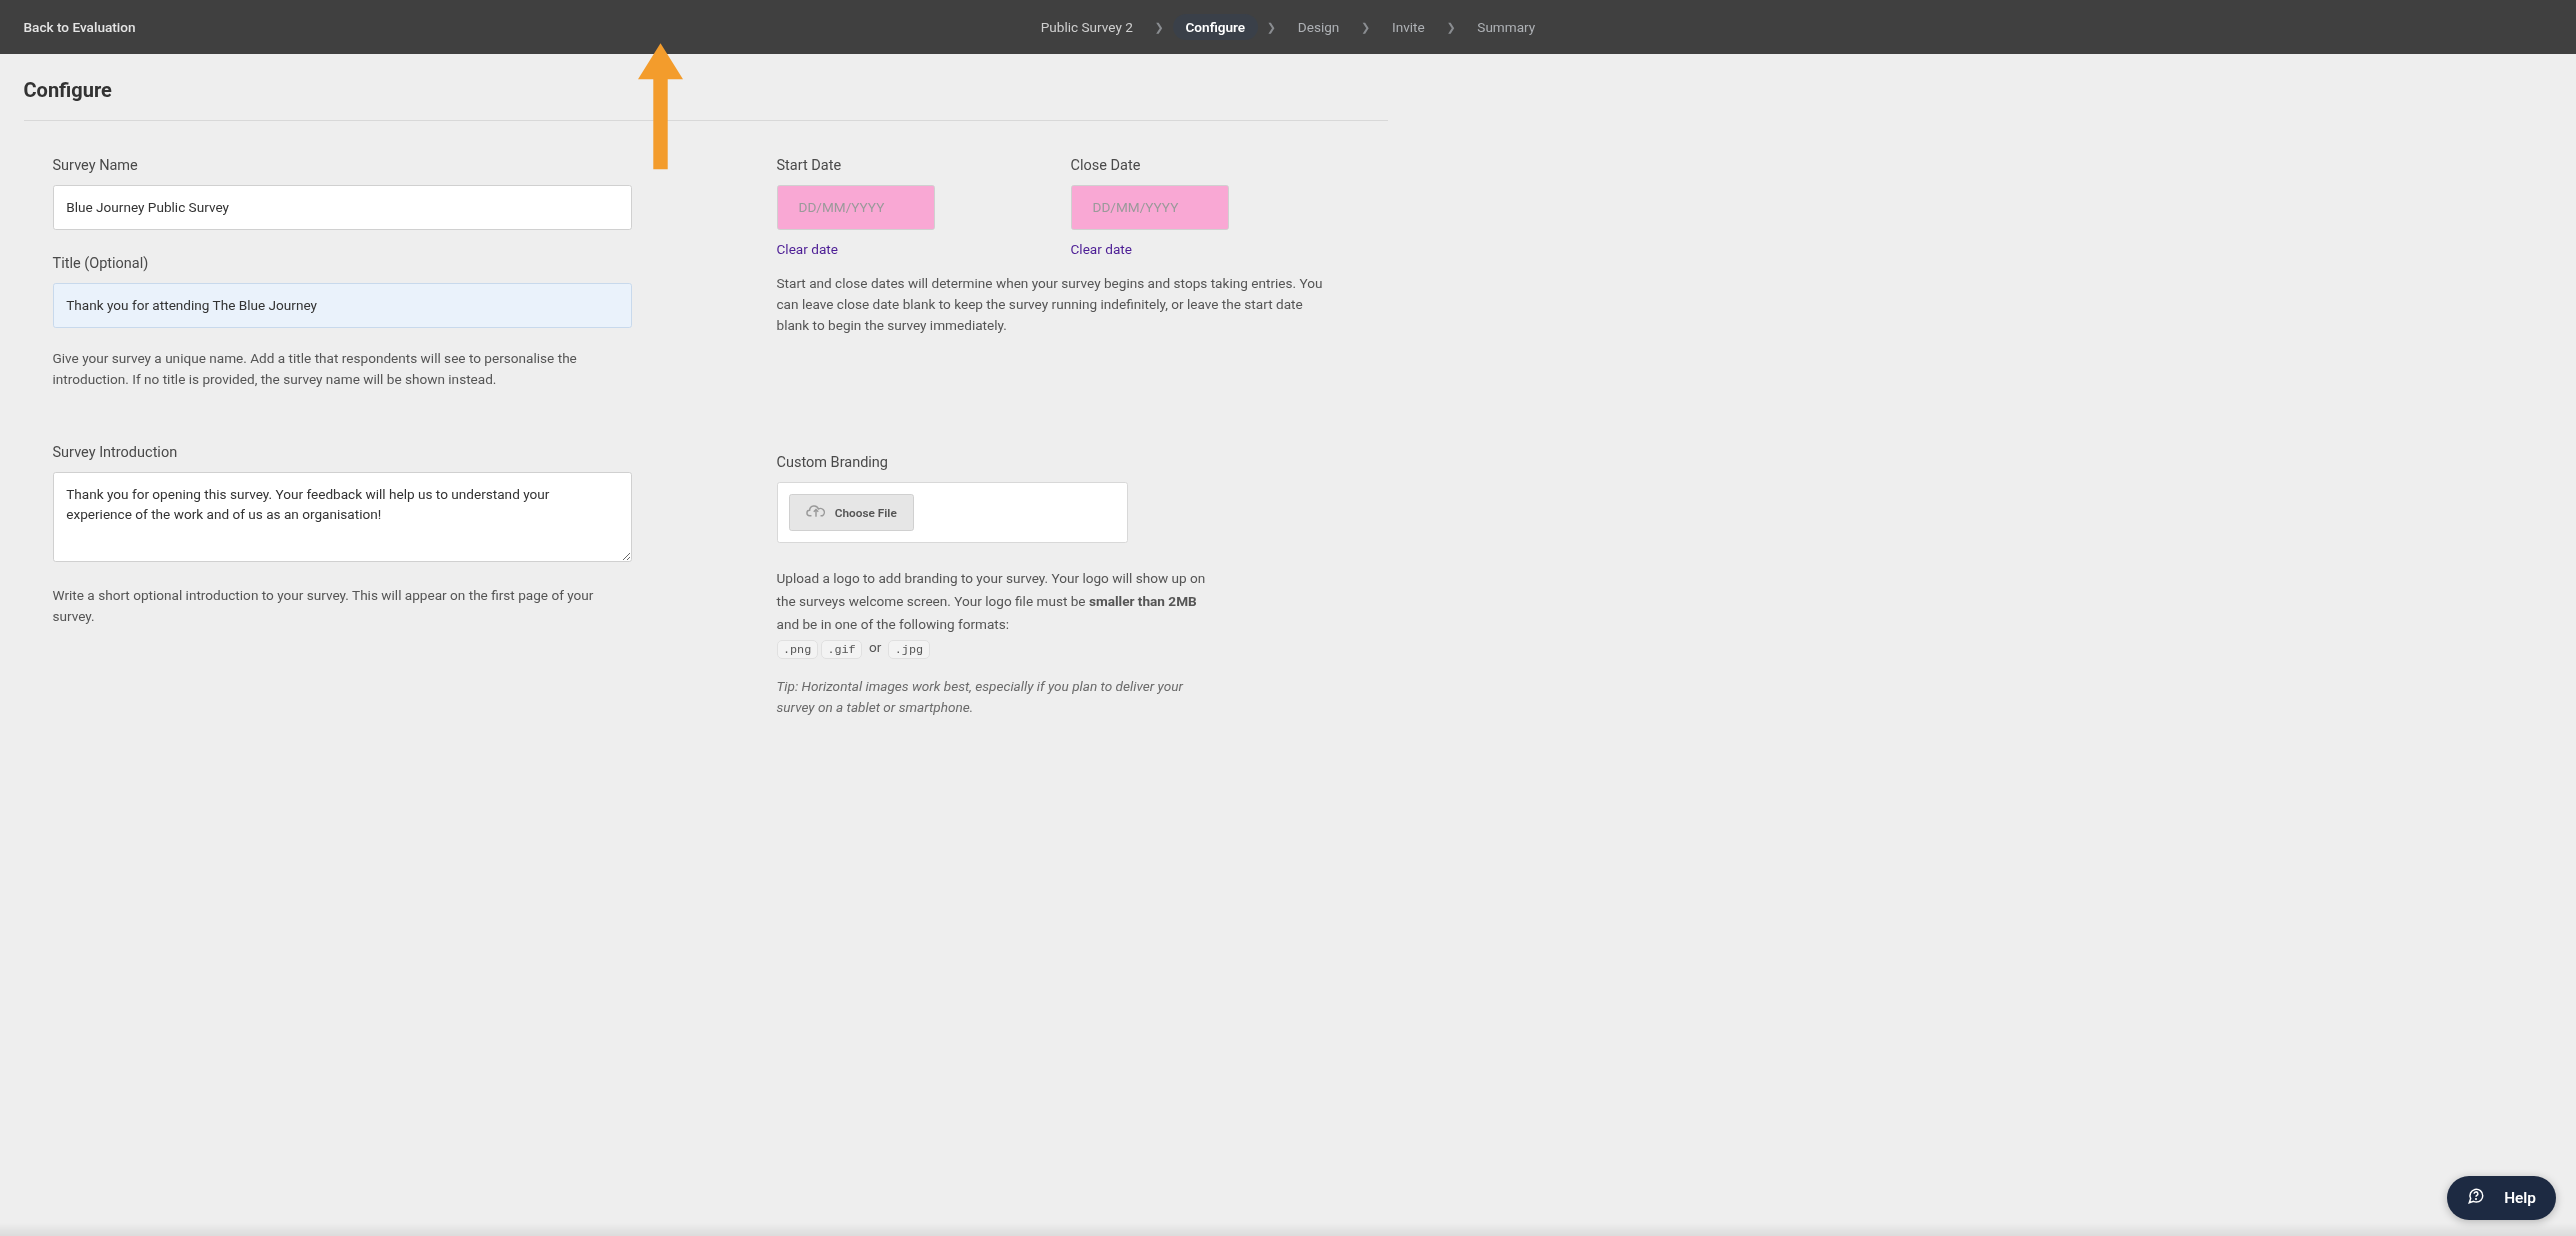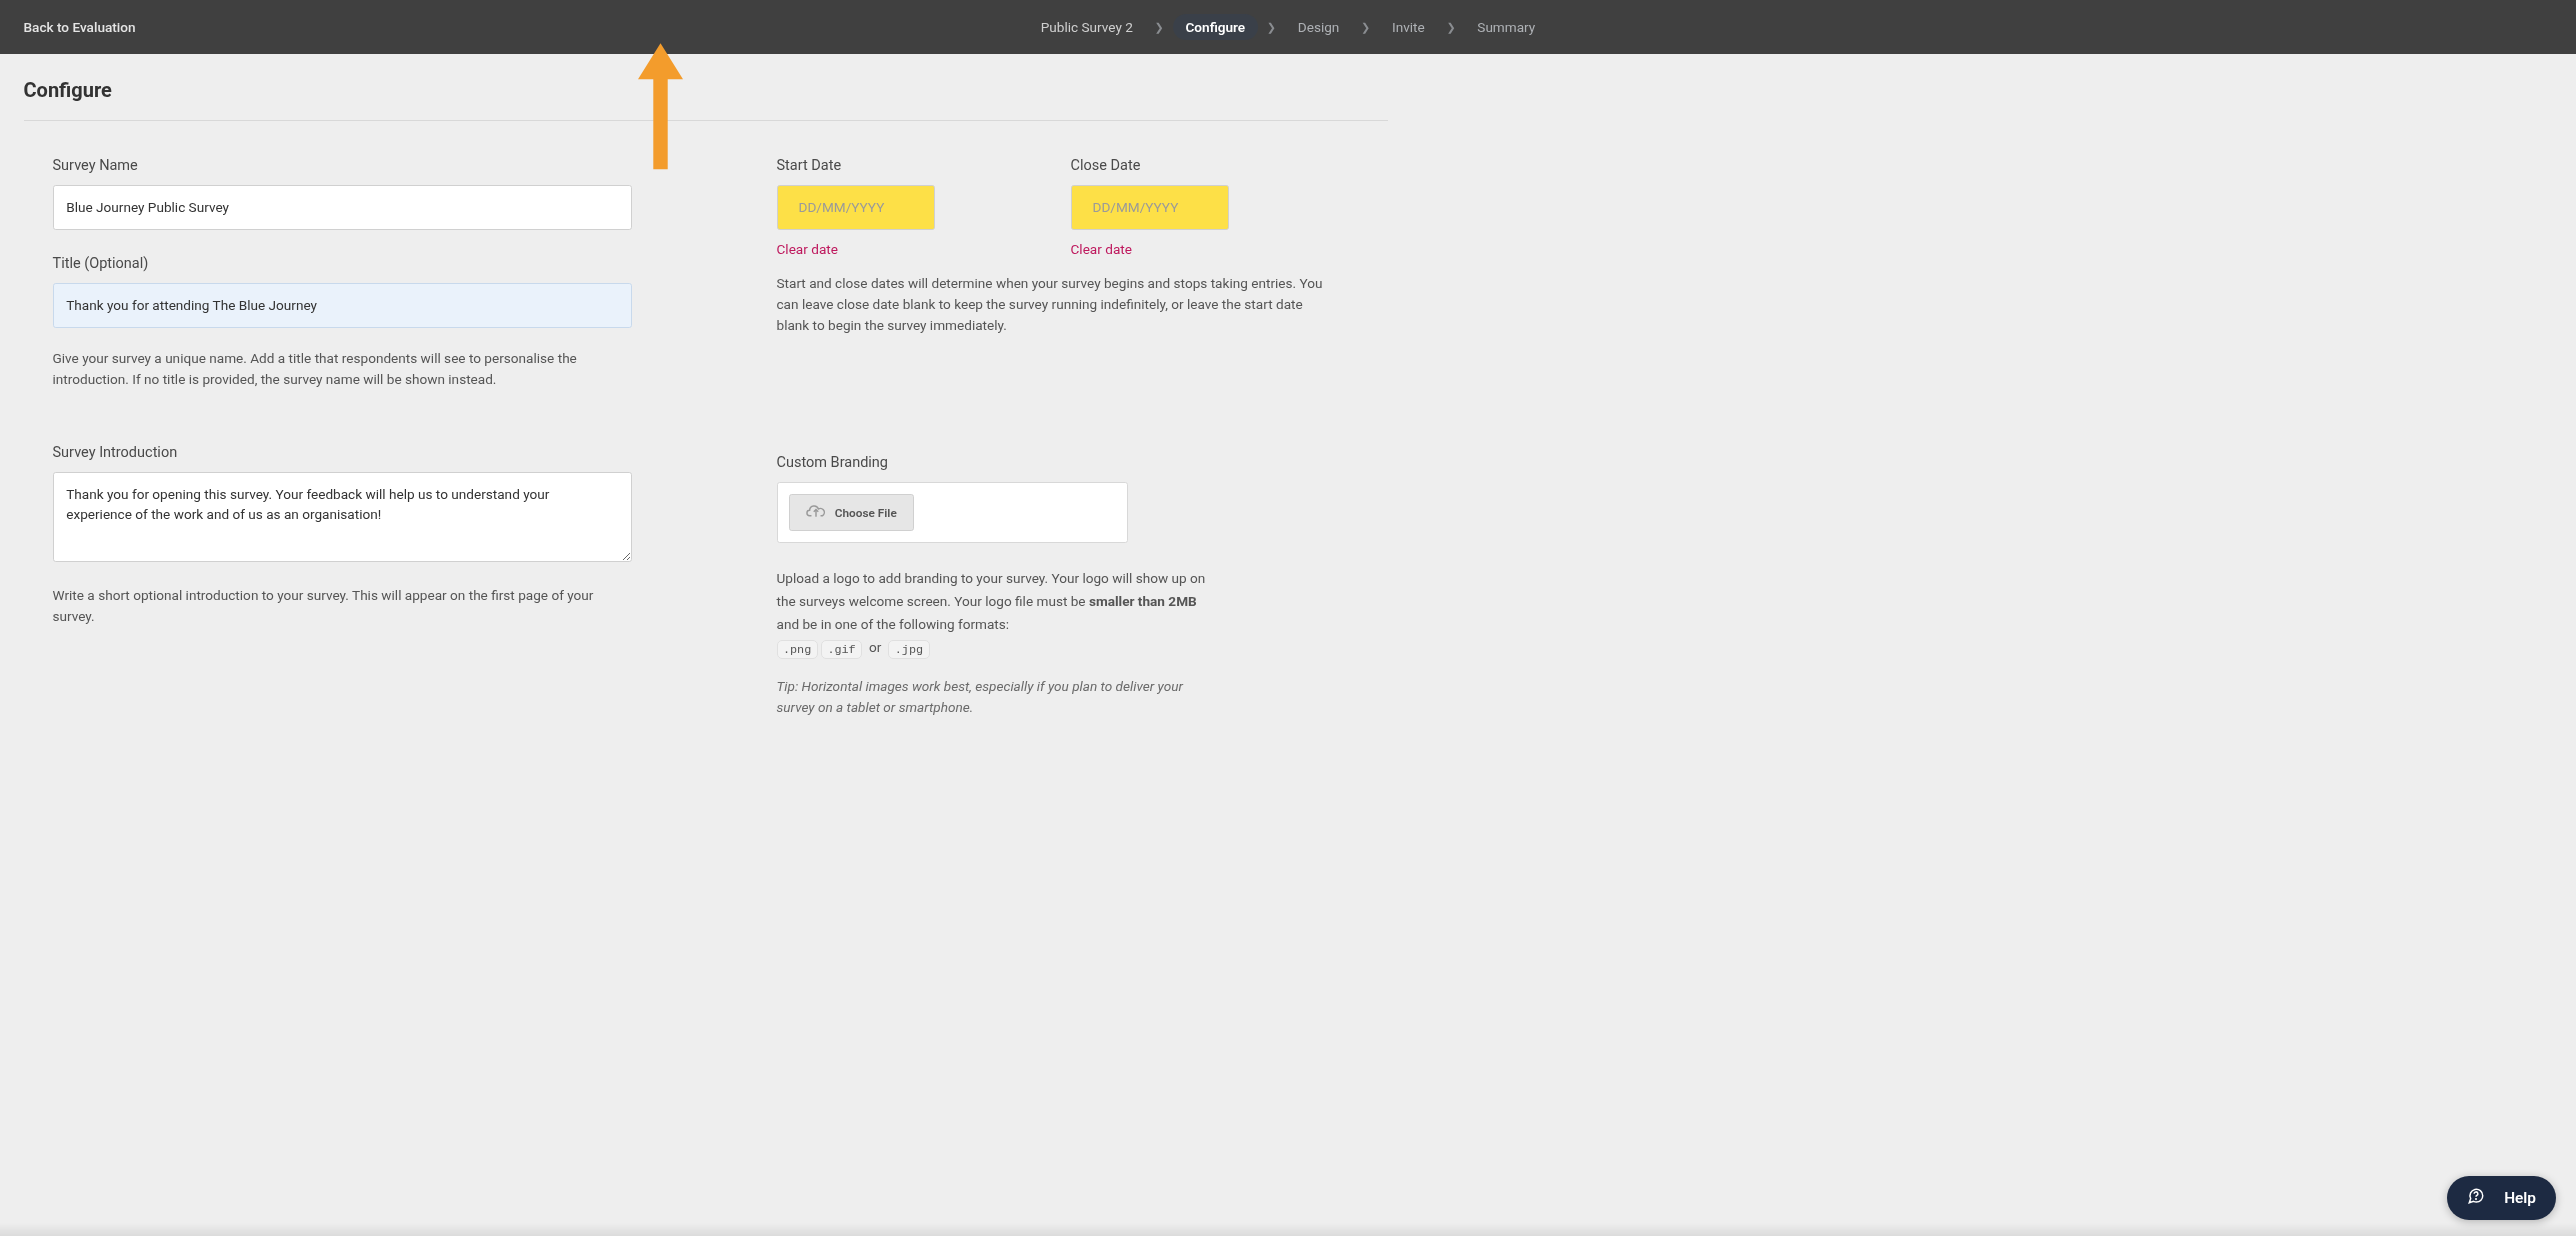--- a/index.html
+++ b/index.html
@@ -113,27 +113,27 @@
   .section-gap { margin-top: 54px; }
   .date-row { display: flex; gap: 136px; }
   .date-col { width: 158px; }
   .date-input {
     width: 158px;
     height: 45px;
     padding: 0 21px;
     font-size: 13.6px;
     border: 0.9px solid #d0d0d0;
     border-radius: 2.7px;
-    background: #fde047;
+    background: #f9a8d4;
     color: #333;
     font-family: inherit;
   }
   .date-input::placeholder { color: #9a9a9a; }
   .clear-link {
-    color: #be185d;
+    color: #4c1d95;
     font-size: 13.6px;
     margin-top: 11px;
     display: inline-block;
     cursor: pointer;
   }
   .date-help {
     font-size: 13.6px;
     color: #555;
     line-height: 1.55;
     margin-top: 16.3px;

